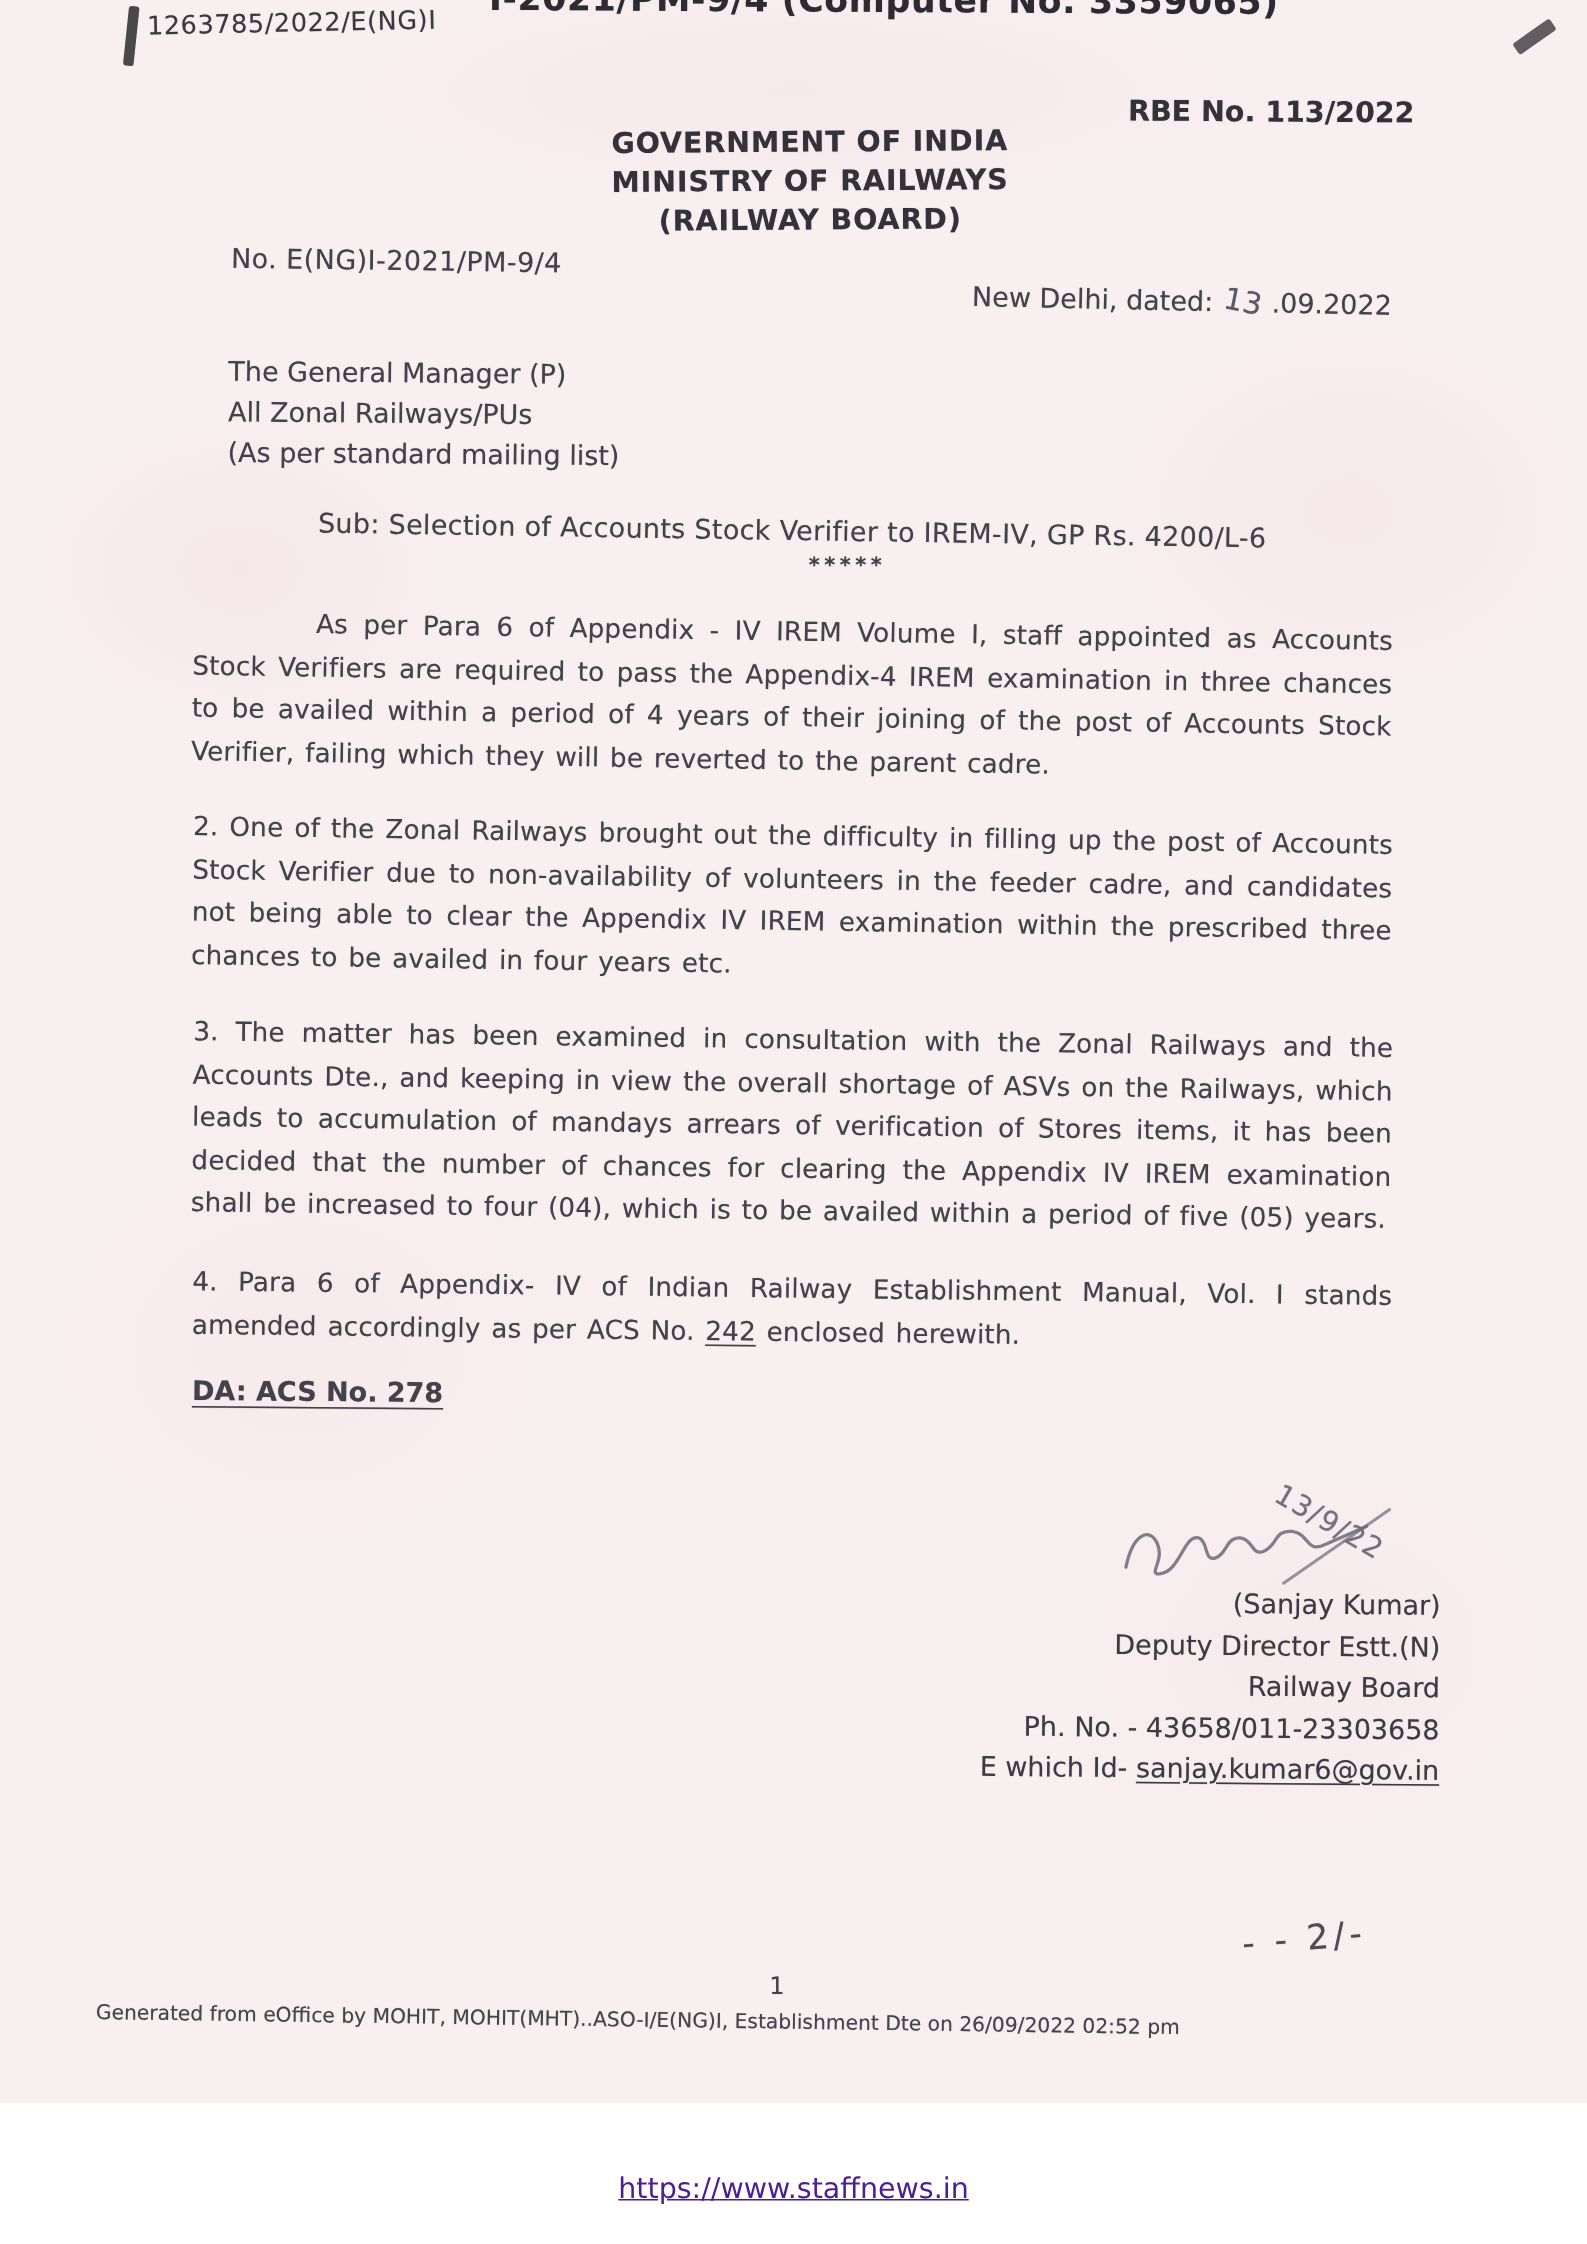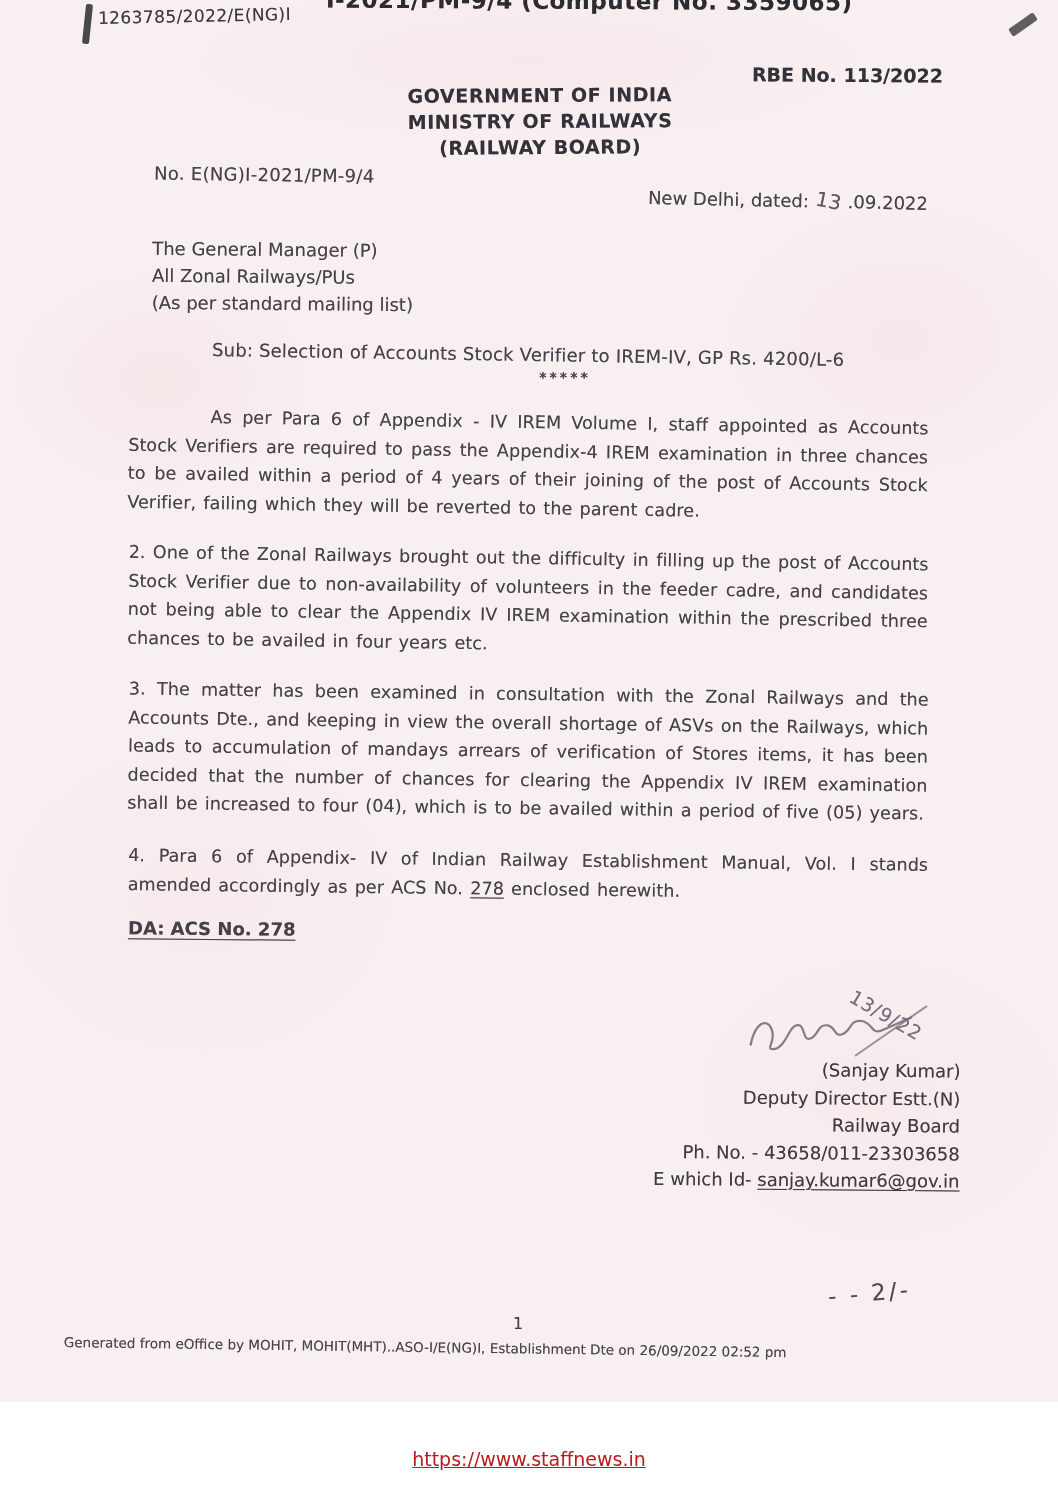--- a/index.html
+++ b/index.html
@@ -38,21 +38,21 @@
   .p4{top:846px;transform:rotate(.7deg);}
   .u{text-decoration:underline;text-underline-offset:3px;}
   .da{left:128px;top:918px;font-size:18px;font-weight:600;text-decoration:underline;text-underline-offset:4px;transform:rotate(.5deg);white-space:nowrap;}
   .scribble{left:742px;top:998px;transform:rotate(-4deg);}
   .handdate{left:846px;top:1004px;font-size:19px;color:#776f80;letter-spacing:1px;transform:rotate(30deg);white-space:nowrap;}
   .sig{left:600px;top:1056px;width:360px;text-align:right;font-size:18px;line-height:27.5px;transform:rotate(.5deg);color:#3c3a42;}
   .corner{left:828px;top:1280px;font-size:23px;letter-spacing:3px;color:#4f4b55;transform:rotate(-5deg);white-space:nowrap;}
   .pagenum{left:468px;top:1314px;width:100px;text-align:center;font-size:16px;}
   .gen{left:64px;top:1334px;width:780px;font-size:13.5px;color:#45434b;transform:rotate(.8deg);transform-origin:left top;white-space:nowrap;}
   .band{left:0;top:1402px;width:1058px;height:94px;background:#ffffff;text-align:center;text-shadow:none;}
-  .url{display:inline-block;margin-top:46px;font-size:19px;color:#b91c1c;text-decoration:underline;cursor:pointer;}
+  .url{display:inline-block;margin-top:46px;font-size:19px;color:#4c1d95;text-decoration:underline;cursor:pointer;}
 </style>
 </head>
 <body>
 
 <div class="page">
 
   <div class="abs artifact1"></div>
   <div class="abs artifact2"></div>
 
   <div class="abs topline">I-2021/PM-9/4 (Computer No. 3359065)</div>
@@ -78,21 +78,21 @@
     <div>All Zonal Railways/PUs</div>
     <div>(As per standard mailing list)</div>
   </div>
 
   <div class="abs subject">Sub: Selection of Accounts Stock Verifier to IREM-IV, GP Rs. 4200/L-6</div>
   <div class="abs stars">*****</div>
 
   <div class="para p1">As per Para 6 of Appendix - IV IREM Volume I, staff appointed as Accounts Stock Verifiers are required to pass the Appendix-4 IREM examination in three chances to be availed within a period of 4 years of their joining of the post of Accounts Stock Verifier, failing which they will be reverted to the parent cadre.</div>
   <div class="para p2">2.  One of the Zonal Railways brought out the difficulty in filling up the post of Accounts Stock Verifier due to non-availability of volunteers in the feeder cadre, and candidates not being able to clear the Appendix IV IREM examination within the prescribed three chances to be availed in four years etc.</div>
   <div class="para p3">3.  The matter has been examined in consultation with the Zonal Railways and the Accounts Dte., and keeping in view the overall shortage of ASVs on the Railways, which leads to accumulation of mandays arrears of verification of Stores items, it has been decided that the number of chances for clearing the Appendix IV IREM examination shall be increased to four (04), which is to be availed within a period of five (05) years.</div>
-  <div class="para p4"><span>4.  Para 6 of Appendix- IV of Indian Railway Establishment Manual, Vol. I stands amended accordingly as per ACS No. </span><span class="u">278</span><span> enclosed herewith.</span></div>
+  <div class="para p4"><span>4.  Para 6 of Appendix- IV of Indian Railway Establishment Manual, Vol. I stands amended accordingly as per ACS No. </span><span class="u">242</span><span> enclosed herewith.</span></div>
 
   <div class="abs da">DA: ACS No. 278</div>
 
   <svg class="abs scribble" width="210" height="68" viewBox="0 0 210 68">
     <path d="M8 40 C 14 18, 26 14, 30 26 C 34 38, 22 46, 30 46 C 44 46, 48 20, 58 24 C 64 27, 60 40, 68 38 C 76 36, 76 24, 86 26 C 94 28, 92 38, 100 36 C 110 33, 108 22, 120 24 C 132 26, 128 40, 142 34 L 170 24" fill="none" stroke="#6f6878" stroke-width="2.2" stroke-linecap="round" opacity="0.85"></path>
     <path d="M112 58 L 186 14" fill="none" stroke="#6f6878" stroke-width="2" stroke-linecap="round" opacity="0.7"></path>
   </svg>
   <div class="abs handdate">13/9/22</div>
 
   <div class="abs sig">

